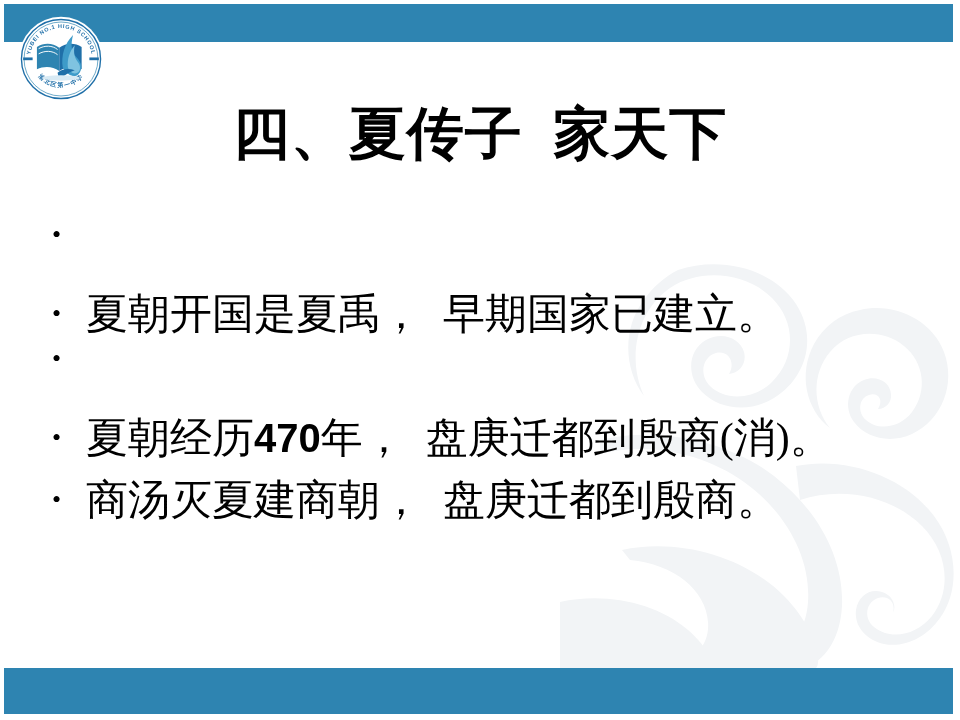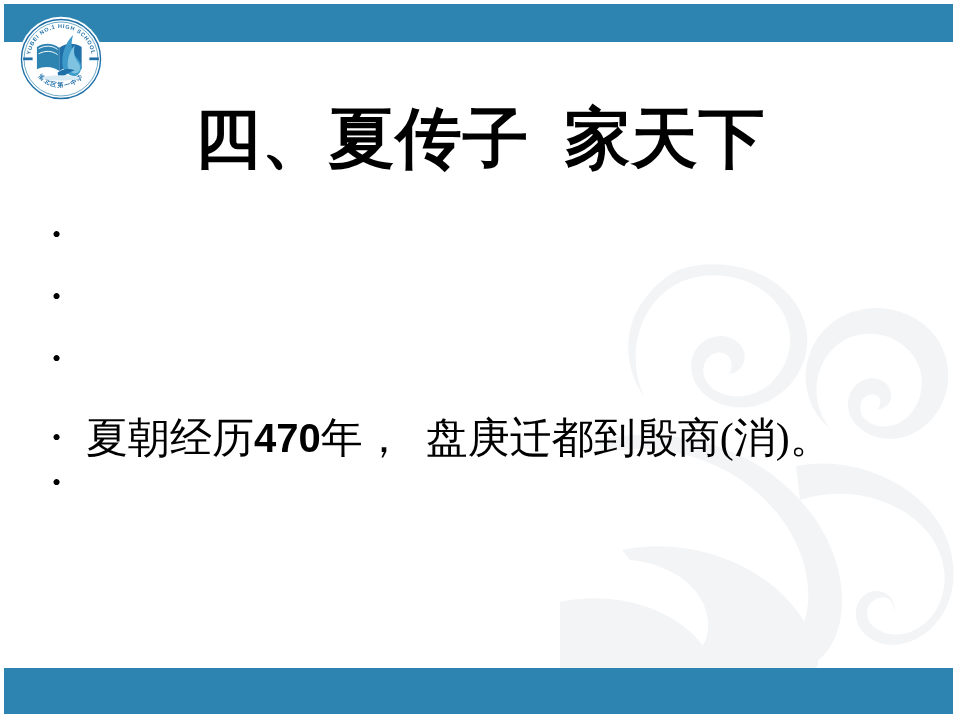--- a/index.html
+++ b/index.html
@@ -57,21 +57,21 @@
   }
   .logo svg { display: block; width: 100%; height: 100%; }
 
   
   .title {
     position: absolute;
     left: 0;
     top: 104px;
     width: 960px;
     text-align: center;
-    font-size: 66px;
+    font-size: 57px;
     font-weight: bold;
     color: #000000;
     letter-spacing: 1px;
     line-height: 1.05;
     white-space: pre;
   }
 
   
   .bullets {
     position: absolute;
@@ -179,32 +179,34 @@
   <div class="title">四、夏传子  家天下</div>
 
   <div class="bullets">
 
     <div class="bullet-row">
       <span class="bullet-dot">•</span>
     </div>
 
     <div class="bullet-row">
       <span class="bullet-dot">•</span>
+      <span class="bullet-text">夏朝开国是夏禹，  早期国家已建立。</span>
     </div>
 
     <div class="bullet-row">
       <span class="bullet-dot">•</span>
     </div>
 
     <div class="bullet-row">
       <span class="bullet-dot">•</span>
       <span class="bullet-text"><span>夏朝经历</span><span class="num">470</span><span>年，  盘庚迁都到殷商(消)。</span></span>
     </div>
 
     <div class="bullet-row">
       <span class="bullet-dot">•</span>
+      <span class="bullet-text">商汤灭夏建商朝，  盘庚迁都到殷商。</span>
     </div>
 
   </div>
 
   <div class="bottom-band"></div>
 
 </div>
 
 </body></html>

